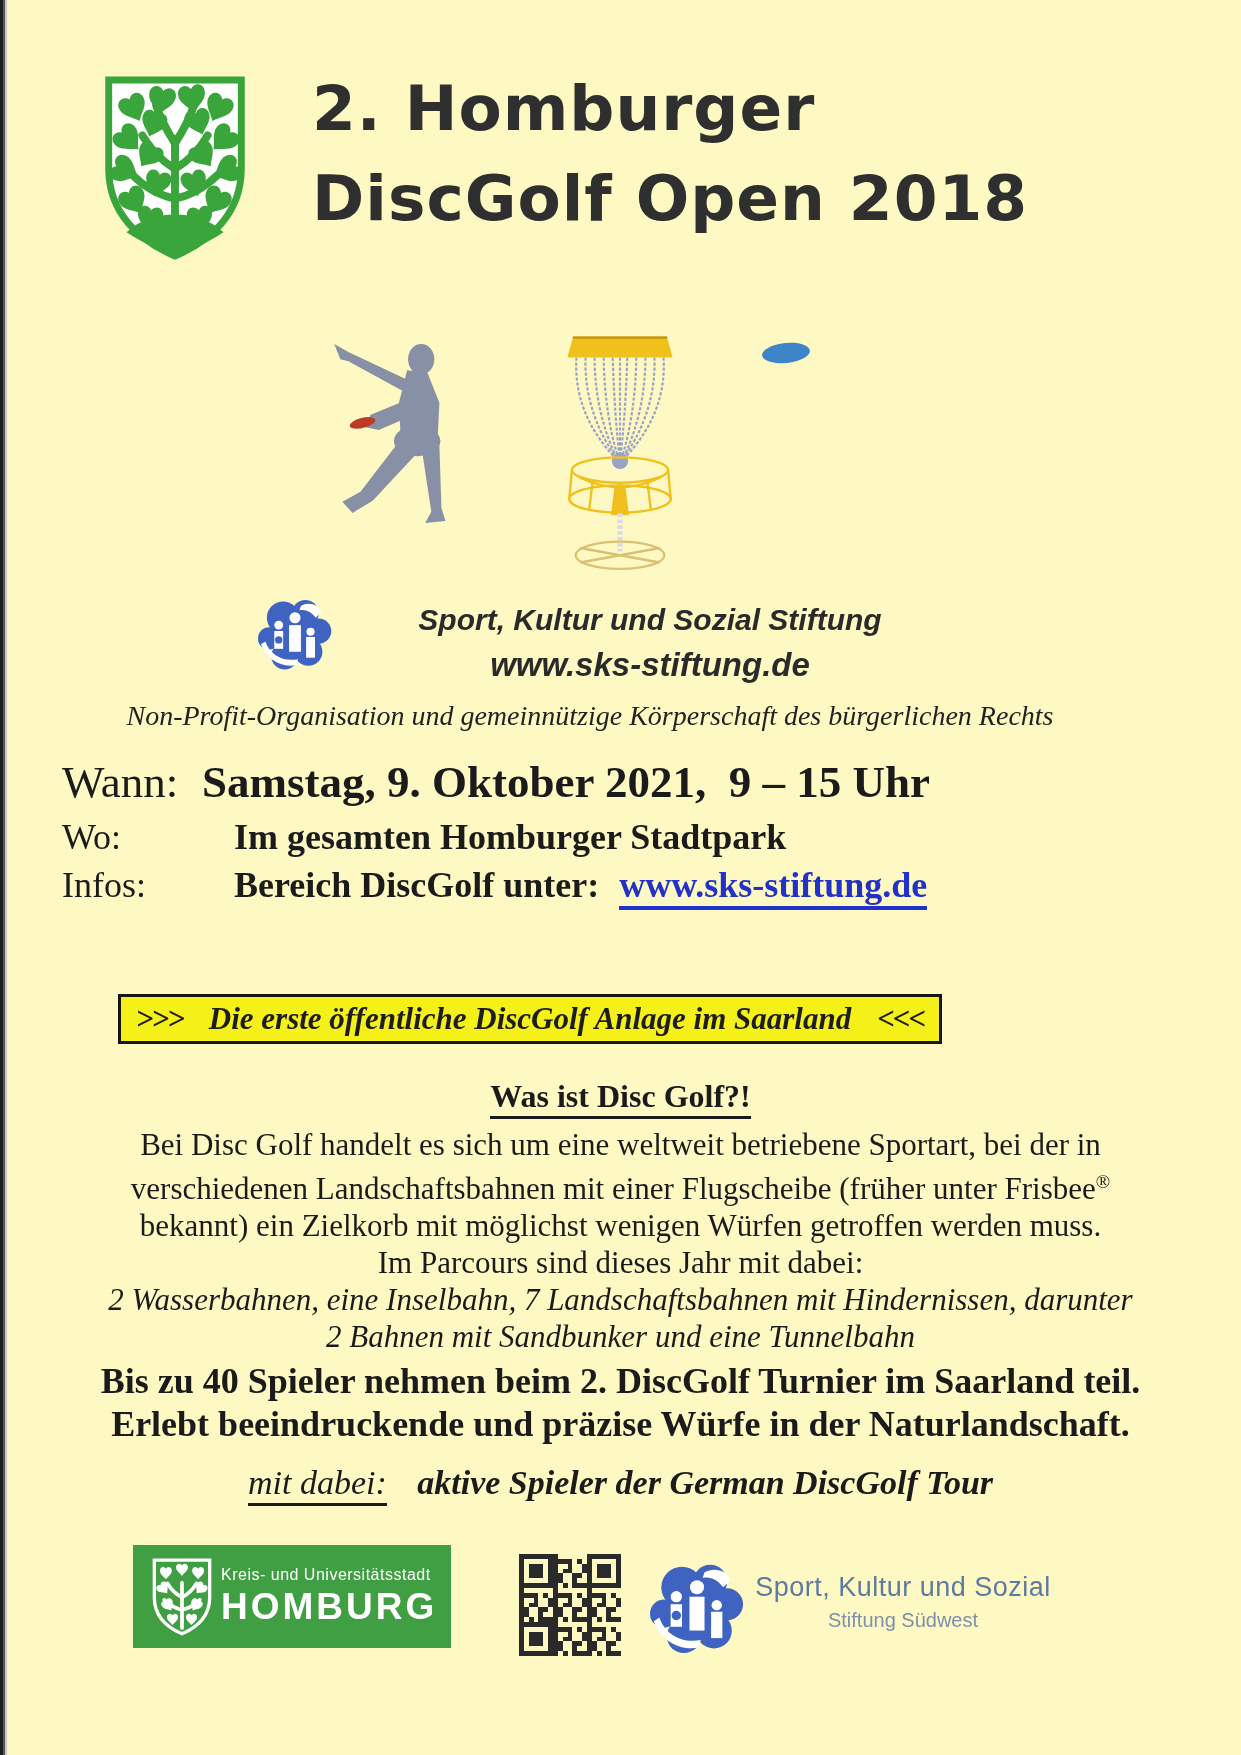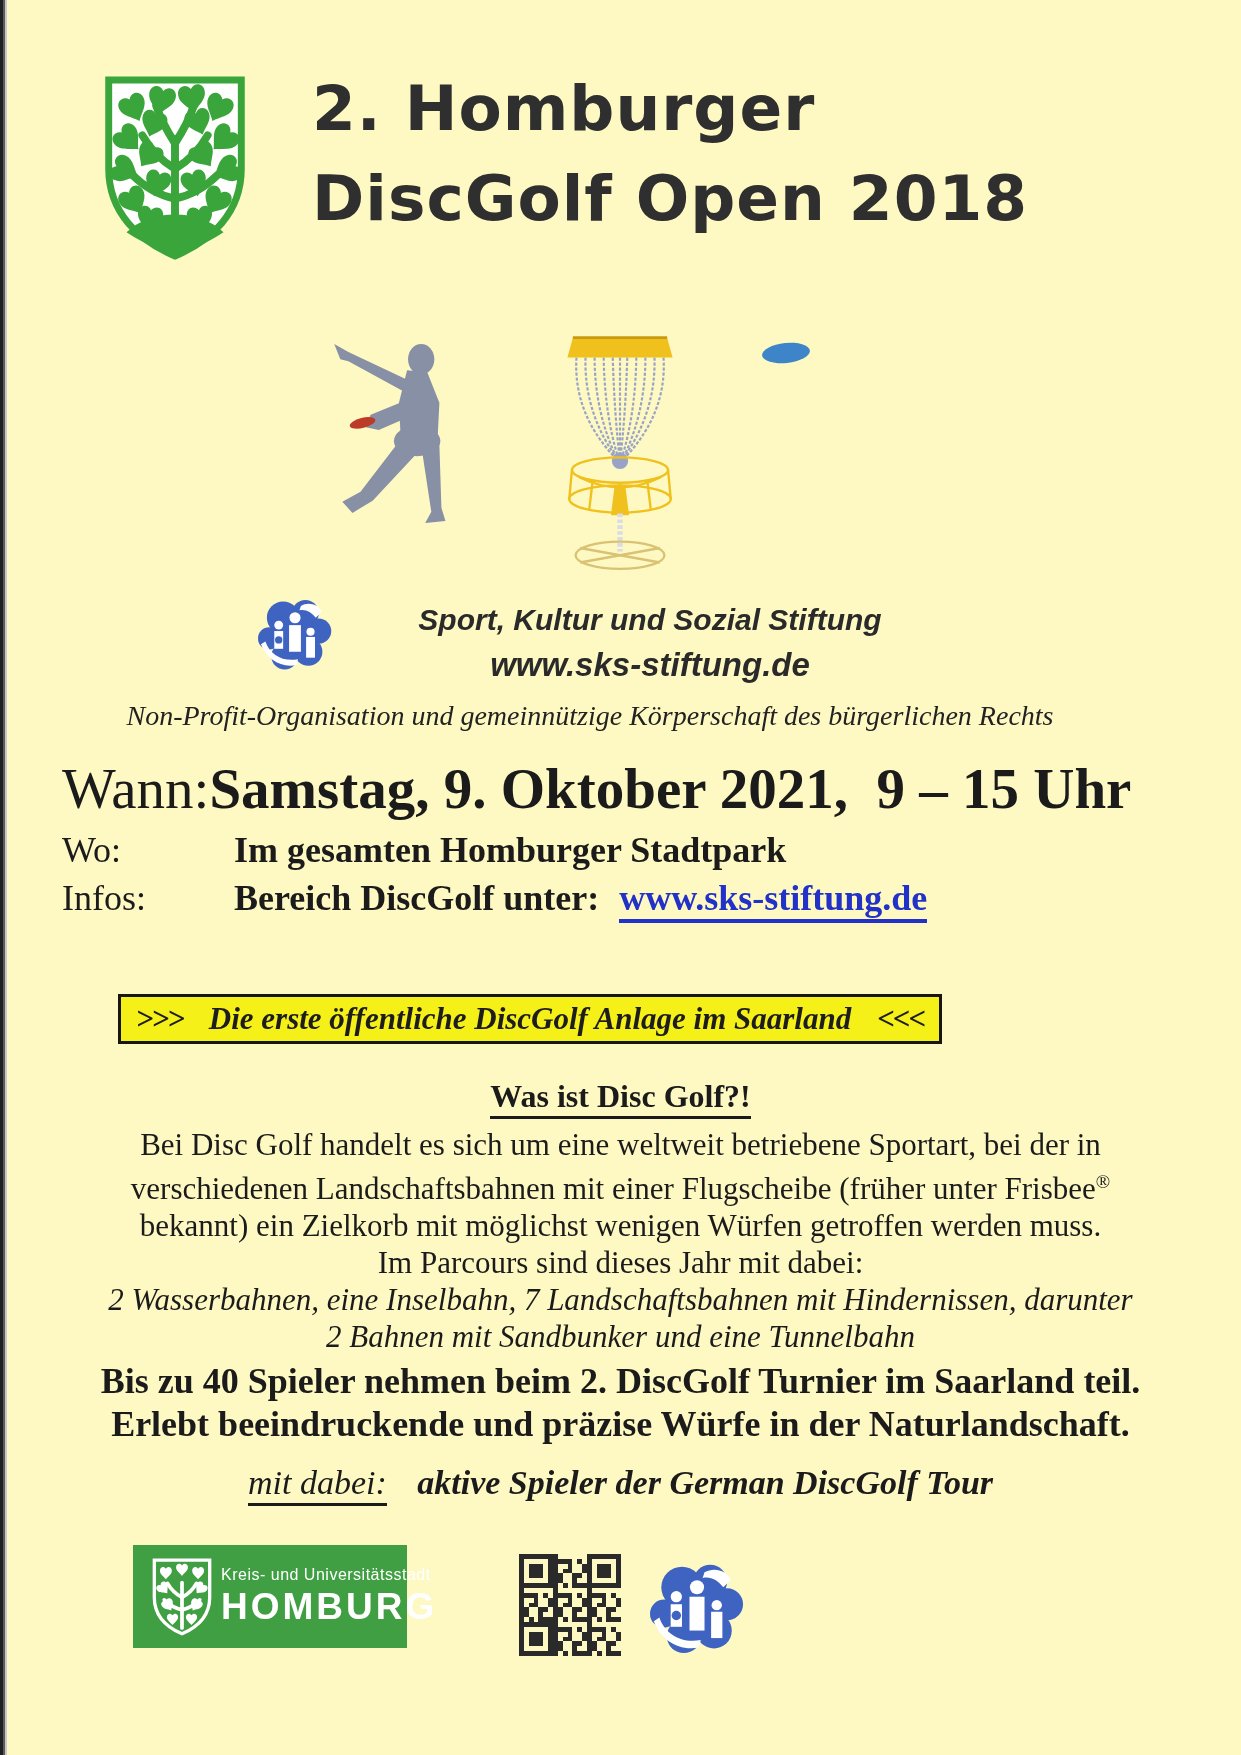--- a/index.html
+++ b/index.html
@@ -20,21 +20,21 @@
   .sks-top-icon{position:absolute;left:258px;top:594px;width:74px;height:80px;}
   .foundation{position:absolute;left:330px;top:598px;width:640px;text-align:center;
         font-family:"Liberation Sans",sans-serif;font-weight:bold;font-style:italic;color:#2a2a2a;}
   .foundation .fname{font-size:30px;line-height:44px;}
   .foundation .fsite{font-size:33px;line-height:46px;}
   .legal{position:absolute;left:60px;top:700px;width:1060px;text-align:center;
         font-style:italic;font-size:28px;color:#222;}
   
   .info{position:absolute;left:62px;top:756px;width:1120px;}
   .irow{display:flex;align-items:baseline;font-size:36px;margin-bottom:6px;}
-  .irow.big{font-size:57px;margin-bottom:8px;}
+  .irow.big{font-size:45px;margin-bottom:8px;}
   .ilabel{flex:0 0 172px;font-weight:normal;}
   .irow.big .ilabel{flex:0 0 140px;}
   .ival{font-weight:bold;white-space:pre-wrap;}
   .ilink{font-weight:bold;color:var(--link-blue);text-decoration:none;
         border-bottom:4px solid var(--link-blue);margin-left:20px;}
   
   .banner{position:absolute;left:118px;top:994px;width:818px;height:44px;
         background:var(--banner-yellow);border:3px solid #161616;
         display:flex;align-items:center;justify-content:center;gap:26px;
         font-weight:bold;font-style:italic;font-size:31px;color:#1d1d1d;}
@@ -46,21 +46,21 @@
   .about sup{font-size:19px;}
   .about .ital{font-style:italic;}
   
   .highlight{position:absolute;left:0;top:1360px;width:1241px;text-align:center;
         font-weight:bold;font-size:36px;line-height:43px;}
   .participants{position:absolute;left:0;top:1464px;width:1241px;text-align:center;
         font-style:italic;font-size:34px;}
   .participants .pl{border-bottom:3px solid #1b1b1b;padding-bottom:2px;}
   .participants .pv{font-weight:bold;margin-left:22px;}
   
-  .homburg-logo{position:absolute;left:133px;top:1545px;width:274px;height:103px;
+  .homburg-logo{position:absolute;left:133px;top:1545px;width:318px;height:103px;
         background:var(--homburg-green);display:flex;align-items:center;
         font-family:"Liberation Sans",sans-serif;color:#fff;}
   .homburg-shield{width:62px;height:84px;margin:0 8px 0 18px;flex:0 0 auto;}
   .homburg-text .l1{font-size:16px;letter-spacing:0.5px;margin-bottom:2px;}
   .homburg-text .l2{font-size:37px;font-weight:bold;letter-spacing:3px;}
   .qr{position:absolute;left:519px;top:1554px;width:102px;height:102px;}
   .sks-bottom-icon{position:absolute;left:650px;top:1558px;width:94px;height:100px;}
   .sks-bottom-text{position:absolute;left:748px;top:1572px;width:310px;text-align:center;
         font-family:"Liberation Sans",sans-serif;}
   .sks-bottom-text .l1{font-size:27px;color:#5d7aa2;letter-spacing:0.5px;}
@@ -532,13 +532,17 @@
       <rect x="14" y="20" width="1" height="1"></rect>
       <rect x="16" y="20" width="1" height="1"></rect>
       <rect x="18" y="20" width="1" height="1"></rect>
       <rect x="19" y="20" width="1" height="1"></rect>
       <rect x="20" y="20" width="1" height="1"></rect>
     </svg>
 
   <svg class="sks-bottom-icon">
       <use href="#sym-sks"></use>
     </svg>
+  <div class="sks-bottom-text">
+    <div class="l1">Sport, Kultur und Sozial</div>
+    <div class="l2">Stiftung Südwest</div>
+  </div>
 </div>
 
 </body></html>

